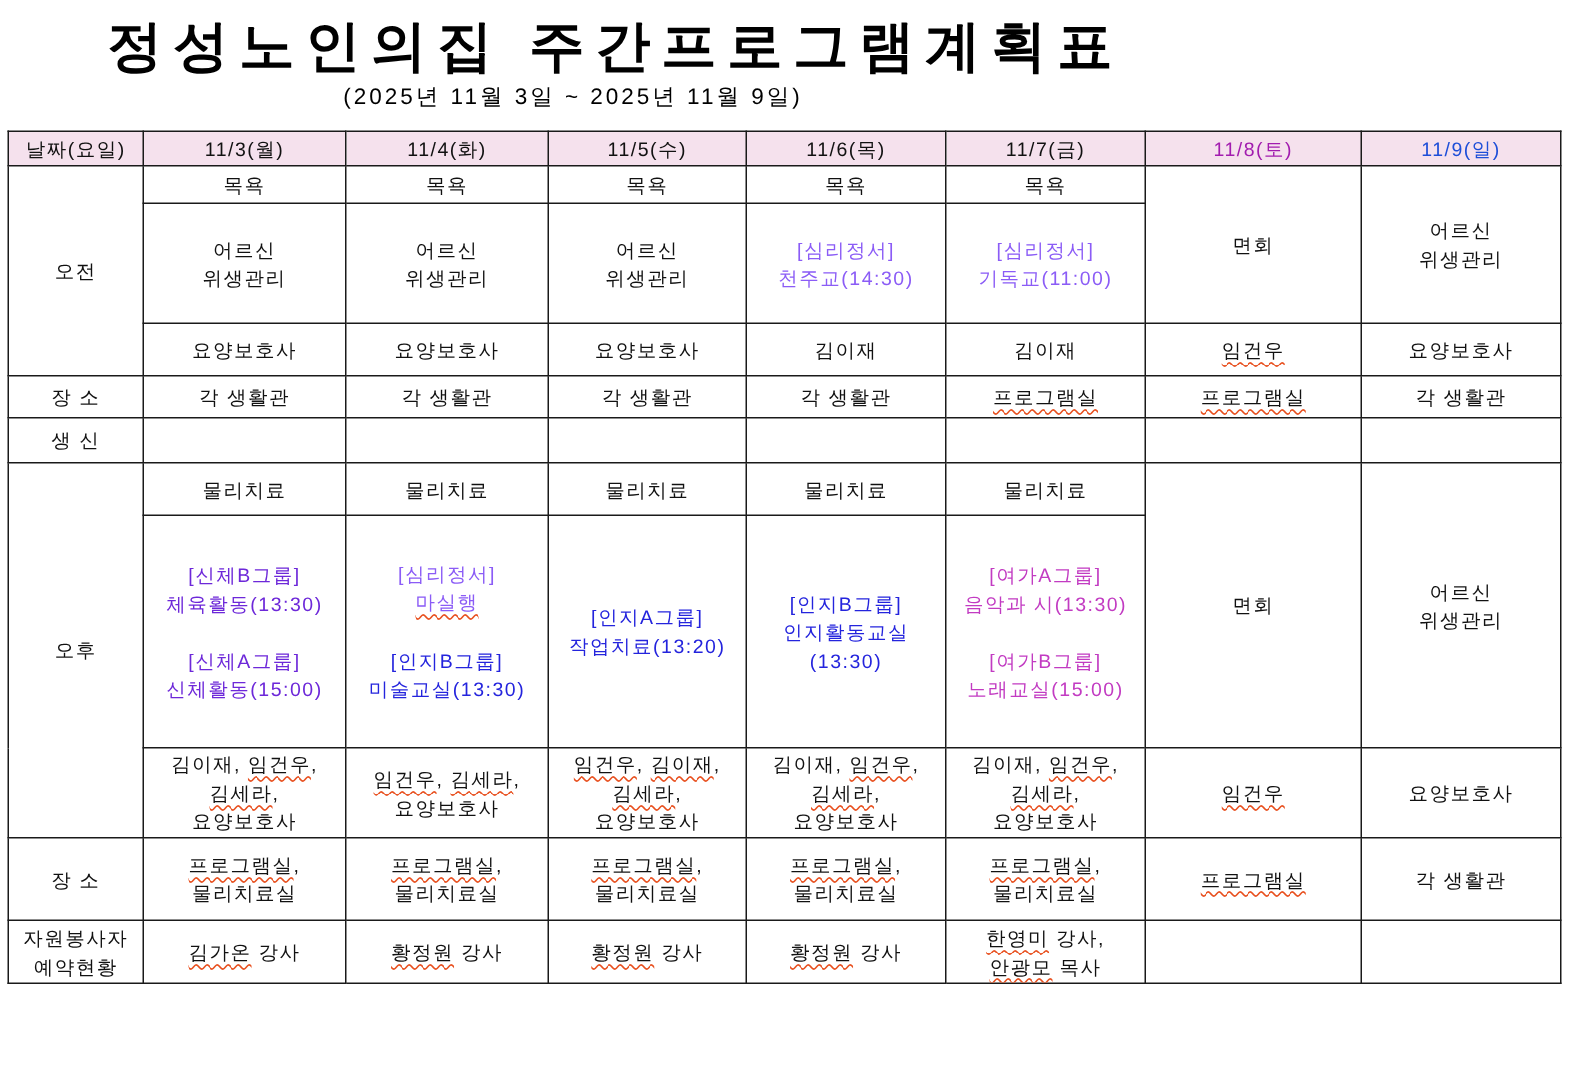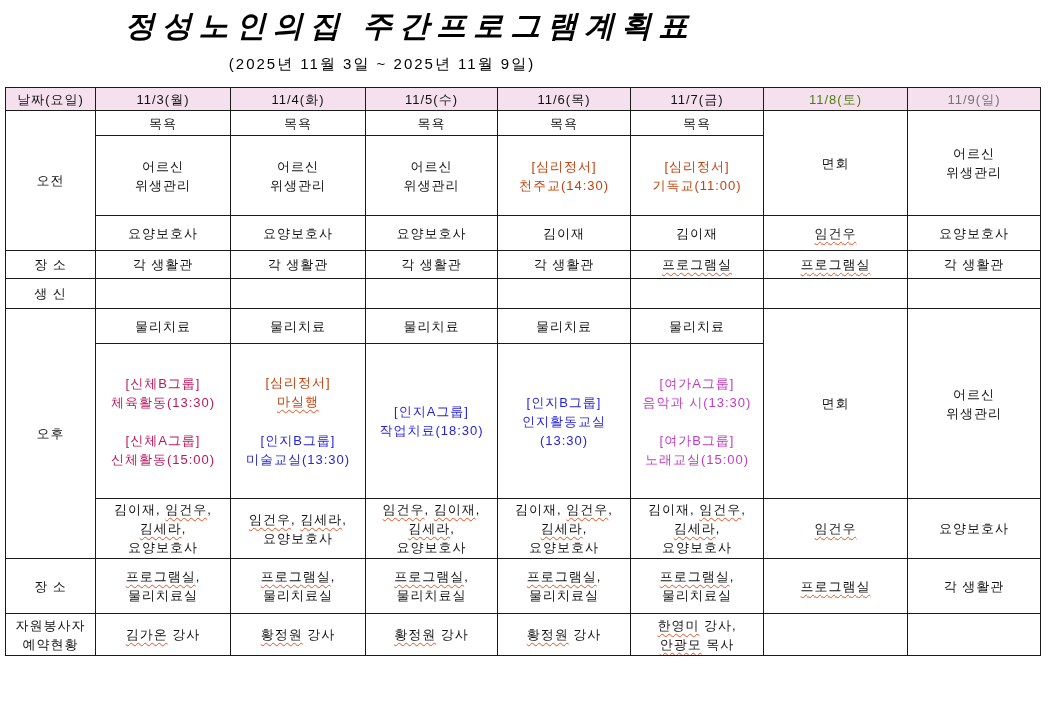--- a/index.html
+++ b/index.html
@@ -3,21 +3,21 @@
 <meta charset="utf-8">
 <style>
   html,body { margin:0; padding:0; }
   body {
     width:1061px; height:724px; background:#ffffff; position:relative;
     font-family:"Liberation Sans","DejaVu Sans",sans-serif; color:#111;
     overflow:hidden;
   }
   .title {
     position:absolute; top:6px; left:0; width:820px; text-align:center;
-    font-size:30px; font-weight:bold; letter-spacing:7px; color:#000;font-style:italic;
+    font-size:37px; font-weight:bold; letter-spacing:7px; color:#000;
   }
   .subtitle {
     position:absolute; top:55px; left:12px; width:740px; text-align:center;
     font-size:15px; letter-spacing:2px; color:#000;
   }
   table.sched {
     position:absolute; top:87px; left:5px;
     border-collapse:collapse; table-layout:fixed;
   }
   table.sched td {
@@ -32,24 +32,24 @@
   tr.r-amC  { height:35px; }
   tr.r-pl1  { height:28px; }
   tr.r-bd   { height:30px; }
   tr.r-pmA  { height:35px; }
   tr.r-pmB  { height:155px; }
   tr.r-pmC  { height:60px; }
   tr.r-pl2  { height:55px; }
   tr.r-vol  { height:42px; }
   .ml { white-space:pre-line; }
   .it { }
-  .sat-col { color:#4d7c0f; }
-  .sun-col { color:#737373; }
-  .orange  { color:#c2410c; }
-  .green   { color:#be185d; }
+  .sat-col { color:#a21caf; }
+  .sun-col { color:#1d4ed8; }
+  .orange  { color:#8b5cf6; }
+  .green   { color:#6d28d9; }
   .blue    { color:#2424DD; }
   .magenta { color:#C23BC2; }
   .sp {
     text-decoration:underline; text-decoration-style:wavy;
     text-decoration-color:#E8501F; text-decoration-thickness:1px;
     text-underline-offset:3px;
     text-align:center;
   }
   .rowlabel { font-size:14px; letter-spacing:3px; }
   .vol-label { font-size:11px; letter-spacing:0; line-height:16px; }
@@ -198,21 +198,21 @@
     <td>
       <div class="orange">
             <div><span>[심리정서]</span></div>
             <div><span class="sp">마실행</span></div>
           </div>
       <div class="ml blue gap-top">[인지B그룹]
 미술교실(13:30)</div>
     </td>
     <td>
       <div class="ml blue">[인지A그룹]
-작업치료(18:30)</div>
+작업치료(13:20)</div>
     </td>
     <td>
       <div class="ml blue">[인지B그룹]
 인지활동교실(13:30)</div>
     </td>
     <td>
       <div class="ml magenta">[여가A그룹]
 음악과  시(13:30)
 
 [여가B그룹]

